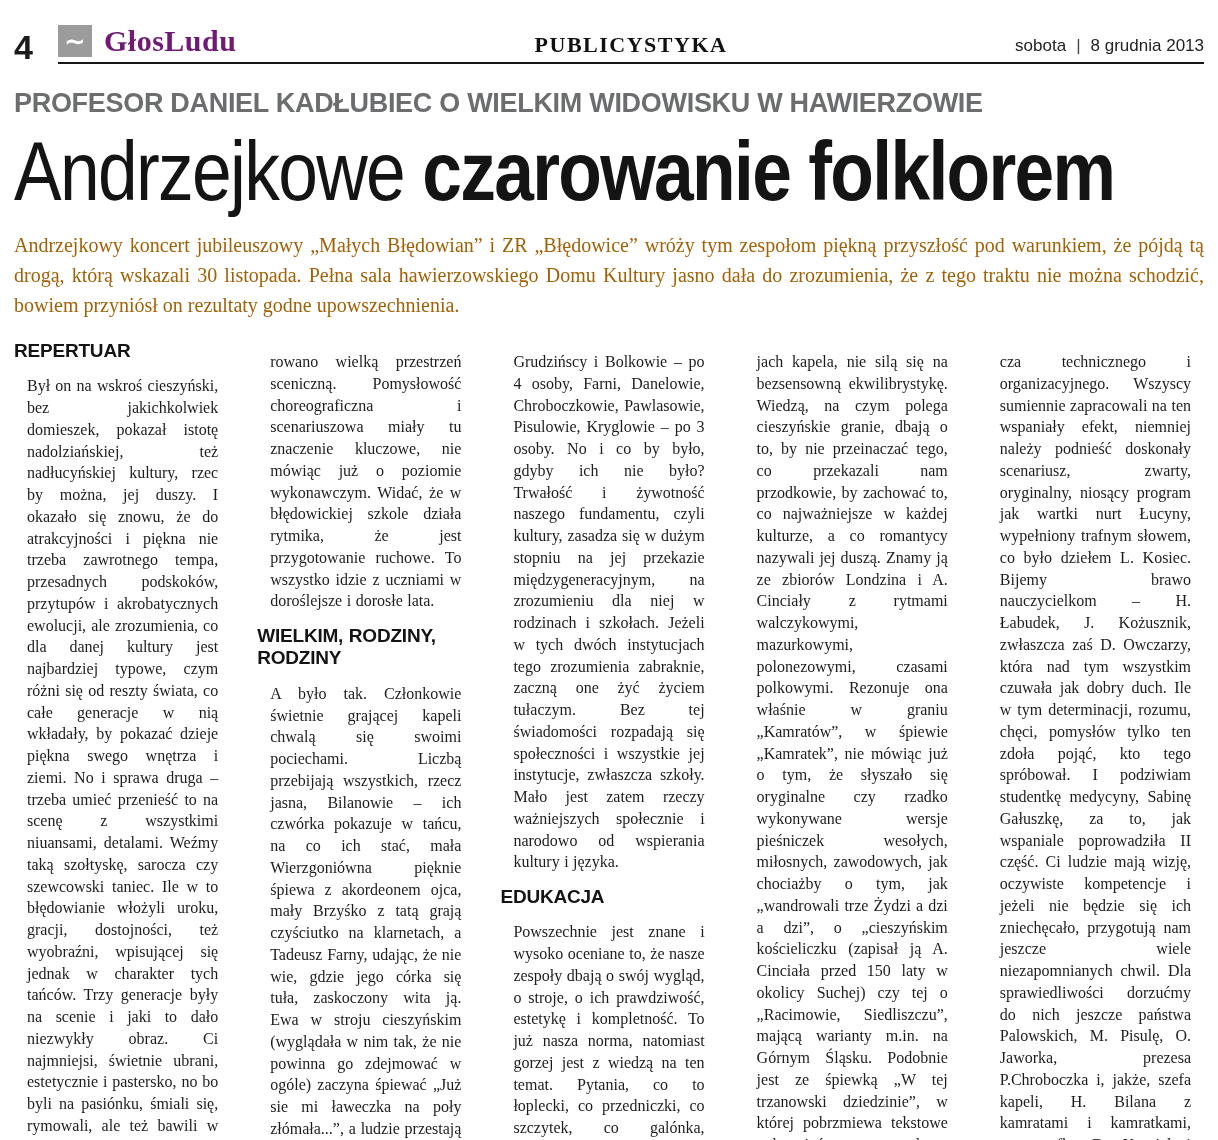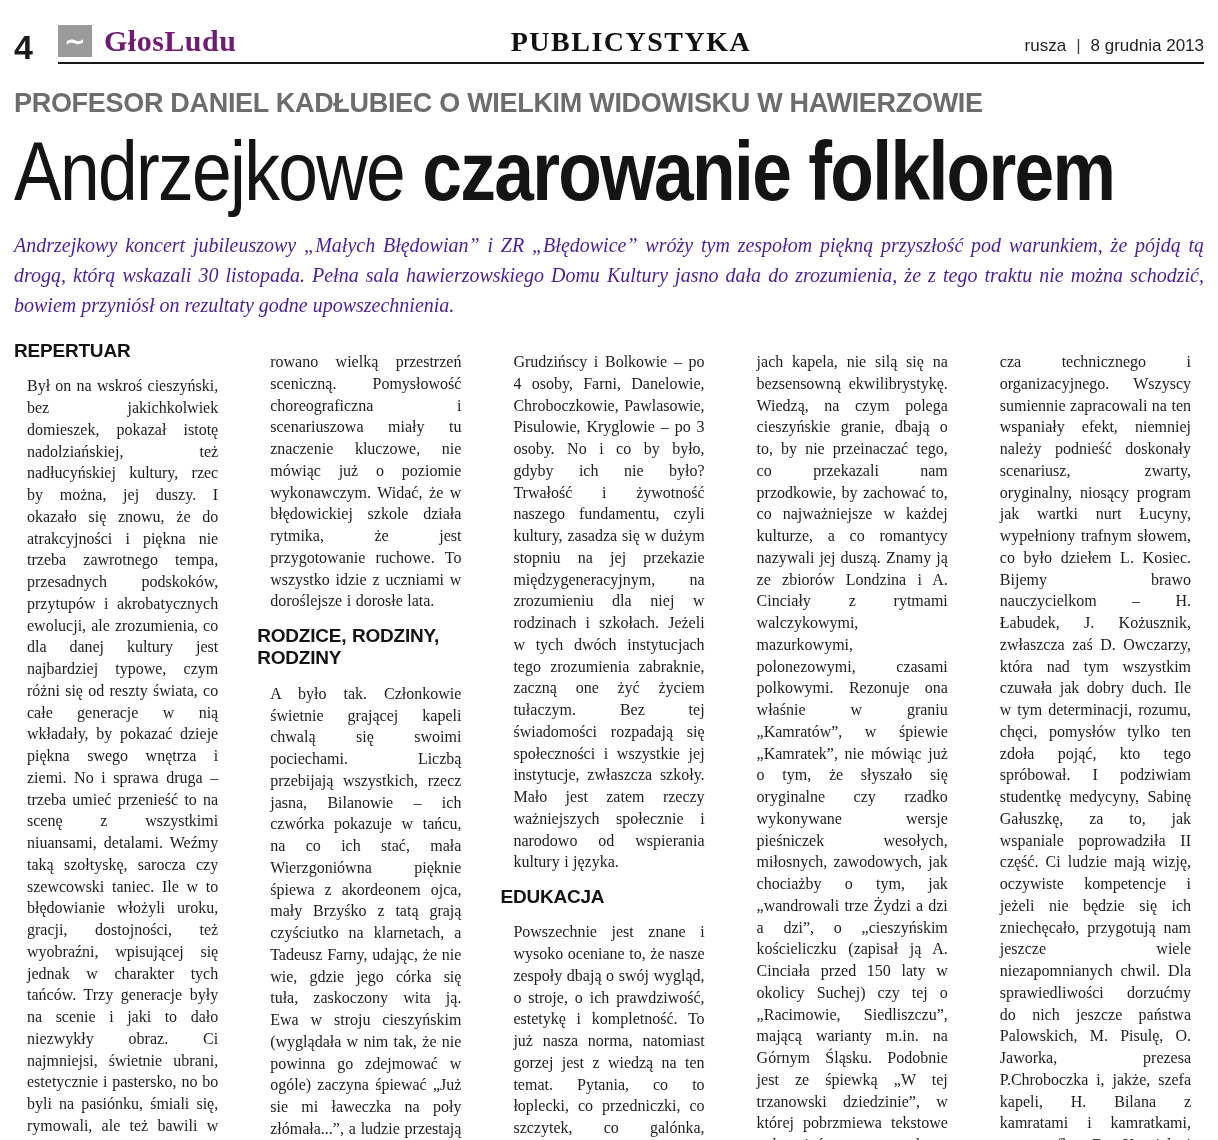--- a/index.html
+++ b/index.html
@@ -28,21 +28,21 @@
     color:#ffffff;font-size:26px;font-weight:700;line-height:1;
     font-family:"DejaVu Sans",sans-serif;
   }
   .masthead-title{
     font-family:"Liberation Serif",serif;font-weight:700;
     font-size:30px;letter-spacing:0.5px;color:#701a75;
   }
   .section-title{
     flex:1;text-align:center;
     font-family:"Liberation Serif",serif;font-weight:600;
-    font-size:28px;letter-spacing:1.5px;color:#111;
+    font-size:22px;letter-spacing:1.5px;color:#111;
   }
   .dateline{
     flex:0 0 auto;width:330px;text-align:right;
     font-family:"Liberation Sans",sans-serif;font-size:17px;color:#222;
     padding-bottom:2px;
   }
   .dateline .sep{margin:0 10px;color:#444;}
 
   
   .kicker{
@@ -53,22 +53,22 @@
   .headline{
     margin-top:8px;white-space:nowrap;
     font-family:"Liberation Sans",sans-serif;
     font-size:84px;line-height:1.06;letter-spacing:-2px;color:#141414;
     transform:scaleX(0.85);transform-origin:0 50%;
   }
   .headline .hl-light{font-weight:400;}
   .headline .hl-bold{font-weight:700;}
   .lead{
     margin-top:14px;
-    font-style:italic;font-size:20px;line-height:1.5;
-    text-align:justify;color:#4c1d95;
+    font-size:20px;line-height:1.5;
+    text-align:justify;color:#a16207;
   }
 
   
   .columns{display:flex;gap:26px;margin-top:18px;}
   .col{flex:1 1 0;font-size:16px;line-height:1.36;text-align:justify;
        word-spacing:0.5px;color:#1c1c1c;}
   .col p{margin:13px;}
   .col p.indent{text-indent:17px;}
   .sec-head{
     font-family:"Liberation Sans",sans-serif;font-weight:700;
@@ -86,21 +86,21 @@
 
   <div class="header-row">
     <div class="page-number">4</div>
     <div class="header-rule-zone">
       <div class="masthead">
         <div class="logo-box">∼</div>
         <div class="masthead-title">GłosLudu</div>
       </div>
       <div class="section-title">PUBLICYSTYKA</div>
       <div class="dateline">
-        <span>rusza</span><span class="sep">|</span><span>8 grudnia 2013</span>
+        <span>sobota</span><span class="sep">|</span><span>8 grudnia 2013</span>
       </div>
     </div>
   </div>
 
   <div class="kicker">PROFESOR DANIEL KADŁUBIEC O WIELKIM WIDOWISKU W HAWIERZOWIE</div>
 
   <div class="headline">
     <span class="hl-light">Andrzejkowe</span>
     <span class="hl-bold">czarowanie folklorem</span>
   </div>
@@ -113,21 +113,21 @@
       <div class="sec-head first">
         <span>REPERTUAR</span>
       </div>
       <p>Był on na wskroś cieszyński, bez jakichkolwiek domieszek, pokazał istotę nadolziańskiej, też nadłucyńskiej kultury, rzec by można, jej duszy. I okazało się znowu, że do atrakcyjności i piękna nie trzeba zawrotnego tempa, przesadnych podskoków, przytupów i akrobatycznych ewolucji, ale zrozumienia, co dla danej kultury jest najbardziej typowe, czym różni się od reszty świata, co całe generacje w nią wkładały, by pokazać dzieje piękna swego wnętrza i ziemi. No i sprawa druga – trzeba umieć przenieść to na scenę z wszystkimi niuansami, detalami. Weźmy taką szołtyskę, sarocza czy szewcowski taniec. Ile w to błędowianie włożyli uroku, gracji, dostojności, też wyobraźni, wpisującej się jednak w charakter tych tańców. Trzy generacje były na scenie i jaki to dało niezwykły obraz. Ci najmniejsi, świetnie ubrani, estetycznie i pastersko, no bo byli na pasiónku, śmiali się, rymowali, ale też bawili w wesele, oczy świecące, buzie roześmiane, a śpiewali, że ho, ho, po prostu pycha. Gdybym był dyrektorem takiej szkoły (a przecież prawie cała brała w tym udział), rozpierałaby mnie duma, że mam takie nauczycielki, i nosił nos do góry do następnego koncertu. I dałbym to do zrozumienia wszem i wobec.</p>
 
     </div>
 
     <div class="col">
       <p>rowano wielką przestrzeń sceniczną. Pomysłowość choreograficzna i scenariuszowa miały tu znaczenie kluczowe, nie mówiąc już o poziomie wykonawczym. Widać, że w błędowickiej szkole działa rytmika, że jest przygotowanie ruchowe. To wszystko idzie z uczniami w doroślejsze i dorosłe lata.</p>
       <div class="sec-head">
-        <span>RODZICE, RODZINY,</span>
+        <span>WIELKIM, RODZINY,</span>
         <span>RODZINY</span>
       </div>
       <p>A było tak. Członkowie świetnie grającej kapeli chwalą się swoimi pociechami. Liczbą przebijają wszystkich, rzecz jasna, Bilanowie – ich czwórka pokazuje w tańcu, na co ich stać, mała Wierzgoniówna pięknie śpiewa z akordeonem ojca, mały Brzyśko z tatą grają czyściutko na klarnetach, a Tadeusz Farny, udając, że nie wie, gdzie jego córka się tuła, zaskoczony wita ją. Ewa w stroju cieszyńskim (wyglądała w nim tak, że nie powinna go zdejmować w ogóle) zaczyna śpiewać „Już sie mi ławeczka na poły złómała...”, a ludzie przestają oddychać. Robi się cicho i nabożnie, a potem brawa jak na meczu o mistrzostwo świata. Koniecznie powinna wydać krążek z repertuarem ludowym. Pomysł rodzice-dzieci był nie tylko znakomity z artystycznego i zabawowego punktu widzenia, ale też i kulturowego, o czym dalej. I tu mały przerywnik, by pokazać błędowicki fenomen rodzinności, nigdzie na taką skalę niespotykany. Kto rusza tymi Zespołami? Spójrzmy na prostą statystykę, wyczytaną z programu. Bilanowie – 7 osób, Bystroniowie, Kożusznikowie, Nowakowie, Stasiowie, Wierzgoniowie – po 5 osób,</p>
     </div>
 
     <div class="col">
       <p>Grudzińscy i Bolkowie – po 4 osoby, Farni, Danelowie, Chroboczkowie, Pawlasowie, Pisulowie, Kryglowie – po 3 osoby. No i co by było, gdyby ich nie było? Trwałość i żywotność naszego fundamentu, czyli kultury, zasadza się w dużym stopniu na jej przekazie międzygeneracyjnym, na zrozumieniu dla niej w rodzinach i szkołach. Jeżeli w tych dwóch instytucjach tego zrozumienia zabraknie, zaczną one żyć życiem tułaczym. Bez tej świadomości rozpadają się społeczności i wszystkie jej instytucje, zwłaszcza szkoły. Mało jest zatem rzeczy ważniejszych społecznie i narodowo od wspierania kultury i języka.</p>
       <div class="sec-head">
         <span>EDUKACJA</span>
       </div>

